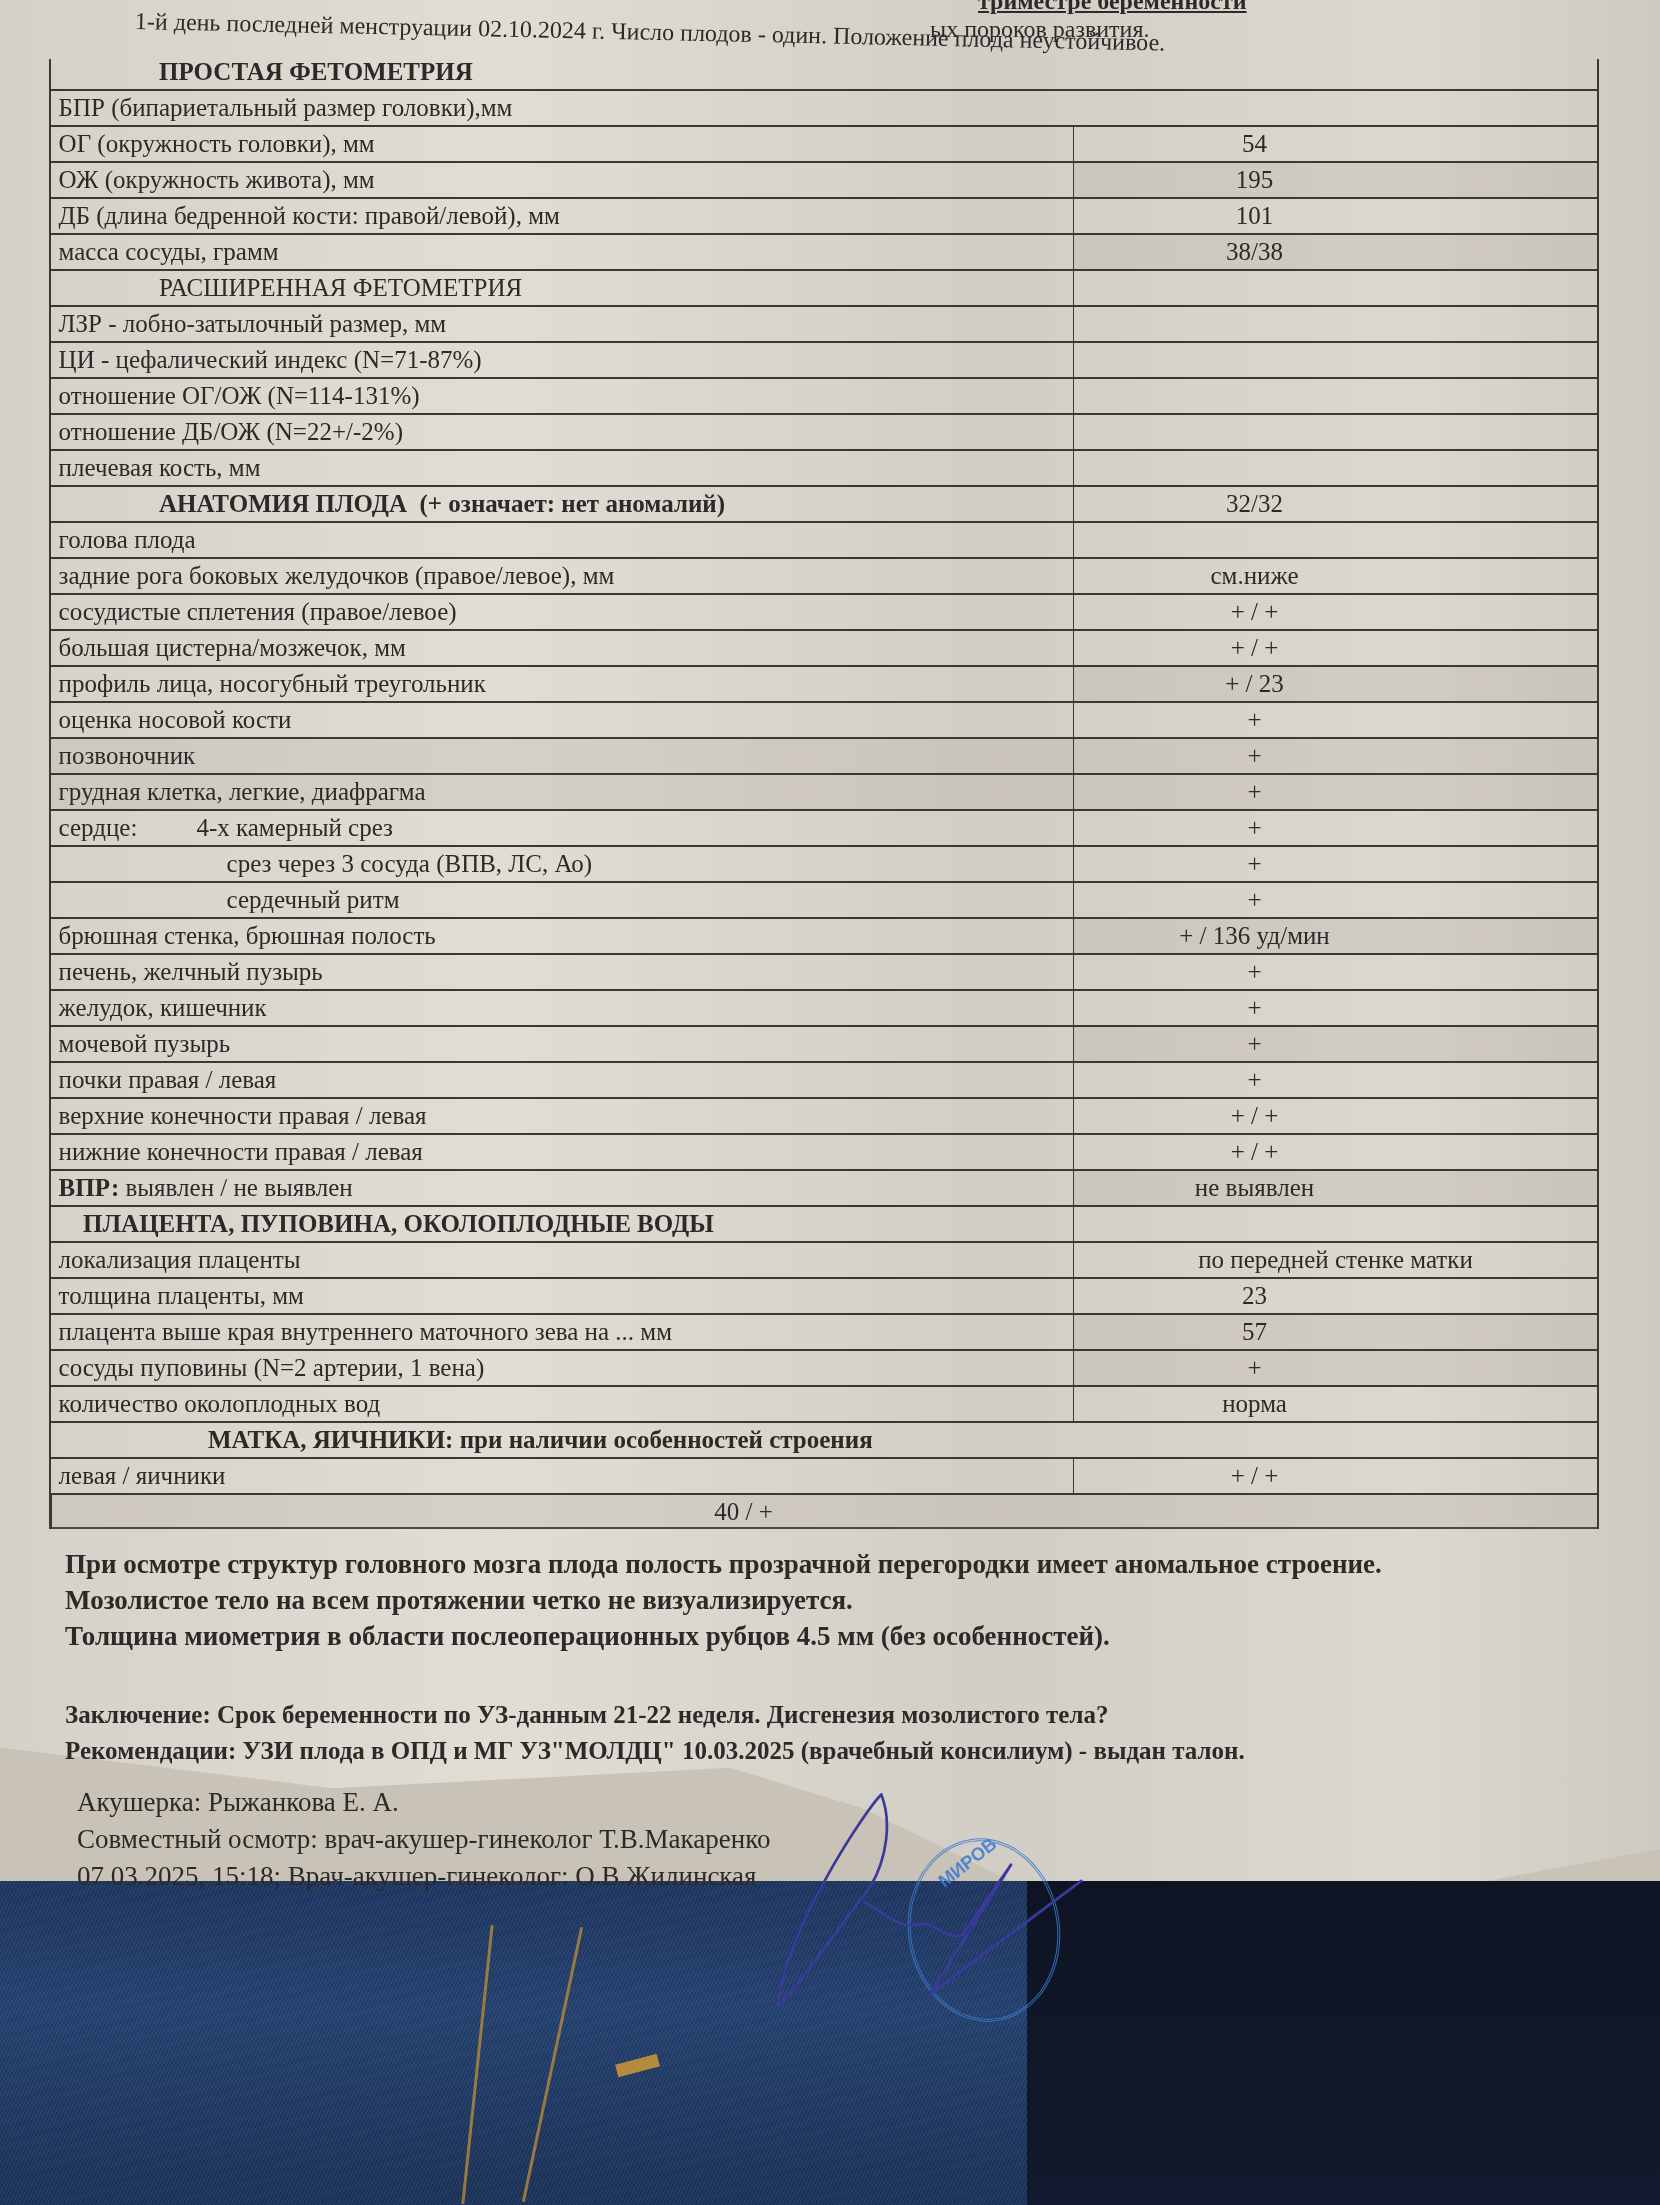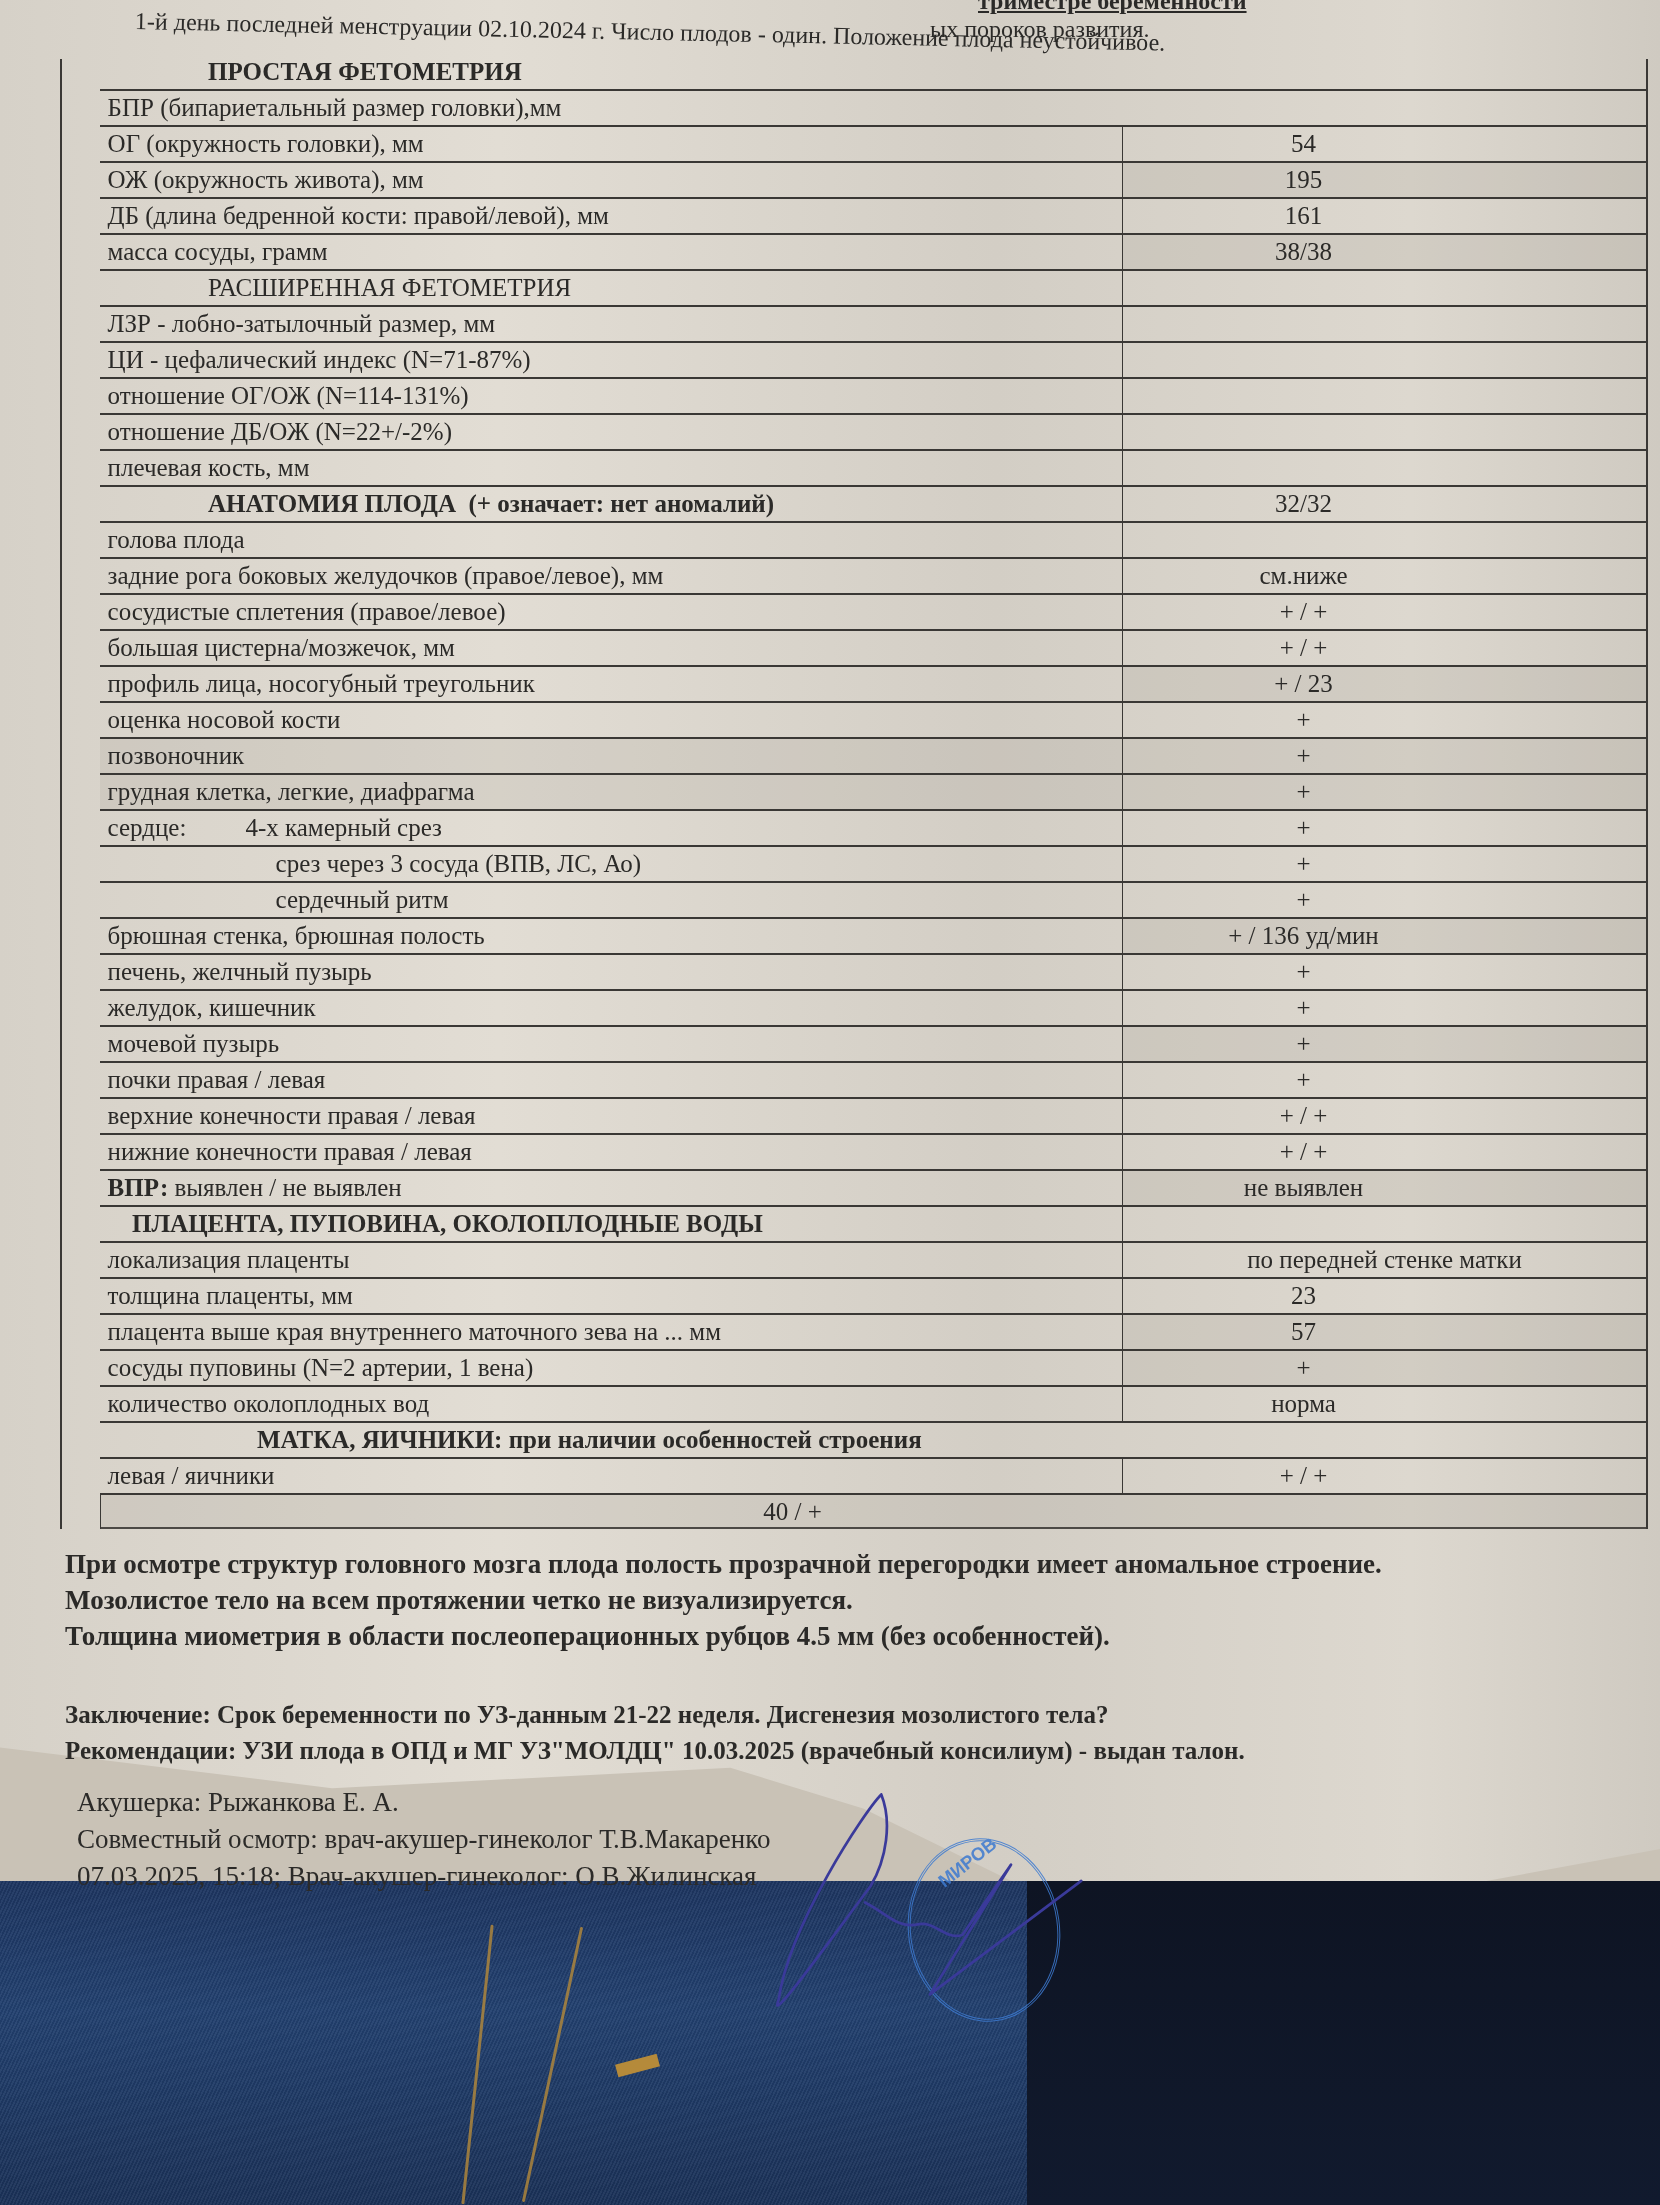--- a/index.html
+++ b/index.html
@@ -26,22 +26,22 @@
   .jeans .seam.s2 { left: 551px; transform: rotate(12deg); }
   .jeans .bartack { position: absolute; left: 616px; top: 178px; width: 43px; height: 13px; background: #b58a3a; transform: rotate(-15deg); }
   .jeans .dark { position: absolute; left: 1027px; top: 0; width: 633px; height: 324px; background: linear-gradient(180deg, #0e1423 0%, #111a2e 100%); }
 
   .content { position: absolute; left: 0; top: 0; width: 1660px; z-index: 2; }
 
   .hdr-line { position: absolute; white-space: nowrap; font-size: 24px; }
   .hdr-ul { text-decoration: underline; font-weight: bold; }
 
   .table {
-    position: absolute; left: 60px; top: 59px; width: 1546px;
-    border-left: 2.2px solid #3a3835; border-right: 2.2px solid #3a3835; padding-left: 38px;
+    position: absolute; left: 49px; top: 59px; width: 1546px;
+    border-left: 2.2px solid #3a3835; border-right: 2.2px solid #3a3835;
   }
   .row {
     position: relative; display: flex; height: 36px;
     border-top: 2.2px solid #3a3835; box-sizing: border-box;
   }
   .row .lbl {
     width: 1022px; padding-left: 7.6px; font-size: 25px; line-height: 34px;
     white-space: nowrap; overflow: hidden; box-sizing: border-box;
   }
   .row .val {
@@ -100,21 +100,21 @@
     <div class="row">
       <div class="lbl">ОГ (окружность головки), мм</div>
       <div class="val">54</div>
     </div>
     <div class="row">
       <div class="lbl">ОЖ (окружность живота), мм</div>
       <div class="val shade">195</div>
     </div>
     <div class="row">
       <div class="lbl">ДБ (длина бедренной кости: правой/левой), мм</div>
-      <div class="val">161</div>
+      <div class="val">101</div>
     </div>
     <div class="row">
       <div class="lbl">масса сосуды, грамм</div>
       <div class="val shade">38/38</div>
     </div>
 
     <div class="row section">
       <div class="lbl" style="font-weight:normal;">РАСШИРЕННАЯ ФЕТОМЕТРИЯ</div>
       <div class="val"></div>
     </div>

